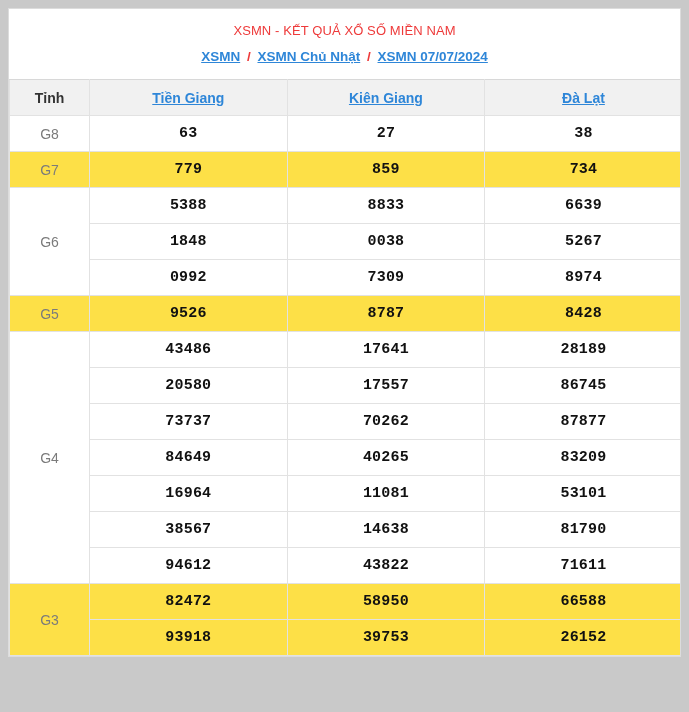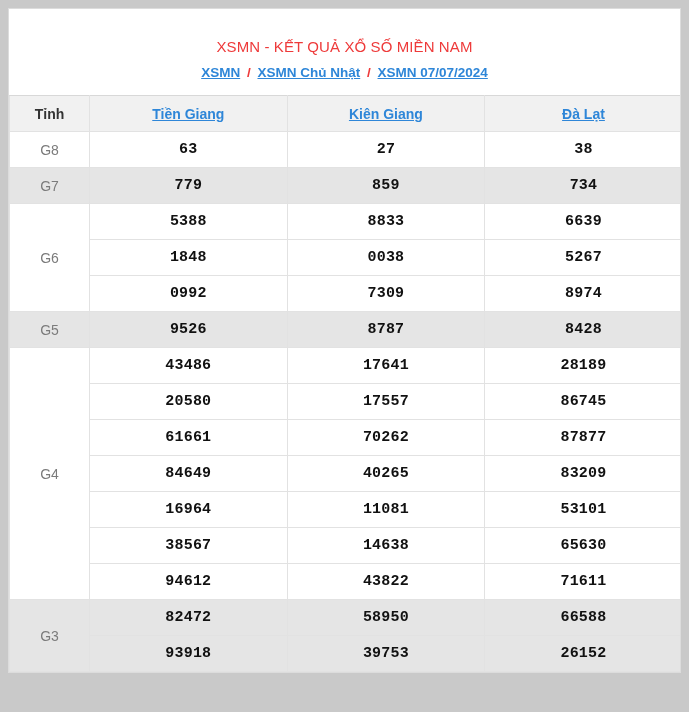--- a/index.html
+++ b/index.html
@@ -24,25 +24,25 @@
     box-sizing: border-box;
     overflow: hidden;
   }
   .header-block {
     padding: 10px 0 12px 0;
     text-align: center;
     background: #ffffff;
   }
   .result-title {
     color: #ee3a3a;
-    font-size: 15px;
+    font-size: 13px;
     font-weight: 400;
     line-height: 24px;
     letter-spacing: .1px;
-    margin: 16px 0 4px 0;
+    margin: 0 0 4px 0;
     white-space: nowrap;
   }
   .breadcrumb {
     font-size: 13.5px;
     font-weight: bold;
     line-height: 20px;
     white-space: nowrap;
   }
   .breadcrumb a {
     color: #2e86d8;
@@ -94,21 +94,21 @@
     background: inherit;
   }
   td.num {
     color: #111111;
     font-size: 15px;
     font-weight: bold;
     letter-spacing: .2px;
     font-family: Liberation Mono, monospace;
   }
   tr.band-white td { background: #ffffff; border-radius: 10px; }
-  tr.band-gray  td { background: #e5e5e5; }
+  tr.band-gray  td { background: #fde047; }
 </style>
 </head>
 <body>
 
 <div class="page-card">
 
   <div class="header-block">
     <div class="result-title">XSMN - KẾT QUẢ XỔ SỐ MIỀN NAM</div>
     <div class="breadcrumb">
       <a href="#">XSMN</a>
@@ -180,38 +180,38 @@
           <td class="num">43486</td>
           <td class="num">17641</td>
           <td class="num">28189</td>
         </tr>
         <tr class="band-white">
           <td class="num">20580</td>
           <td class="num">17557</td>
           <td class="num">86745</td>
         </tr>
         <tr class="band-white">
-          <td class="num">61661</td>
+          <td class="num">73737</td>
           <td class="num">70262</td>
           <td class="num">87877</td>
         </tr>
         <tr class="band-white">
           <td class="num">84649</td>
           <td class="num">40265</td>
           <td class="num">83209</td>
         </tr>
         <tr class="band-white">
           <td class="num">16964</td>
           <td class="num">11081</td>
           <td class="num">53101</td>
         </tr>
         <tr class="band-white">
           <td class="num">38567</td>
           <td class="num">14638</td>
-          <td class="num">65630</td>
+          <td class="num">81790</td>
         </tr>
         <tr class="band-white">
           <td class="num">94612</td>
           <td class="num">43822</td>
           <td class="num">71611</td>
         </tr>
         <tr class="band-gray">
           <td class="prize-label" rowspan="2">G3</td>
           <td class="num">82472</td>
           <td class="num">58950</td>

